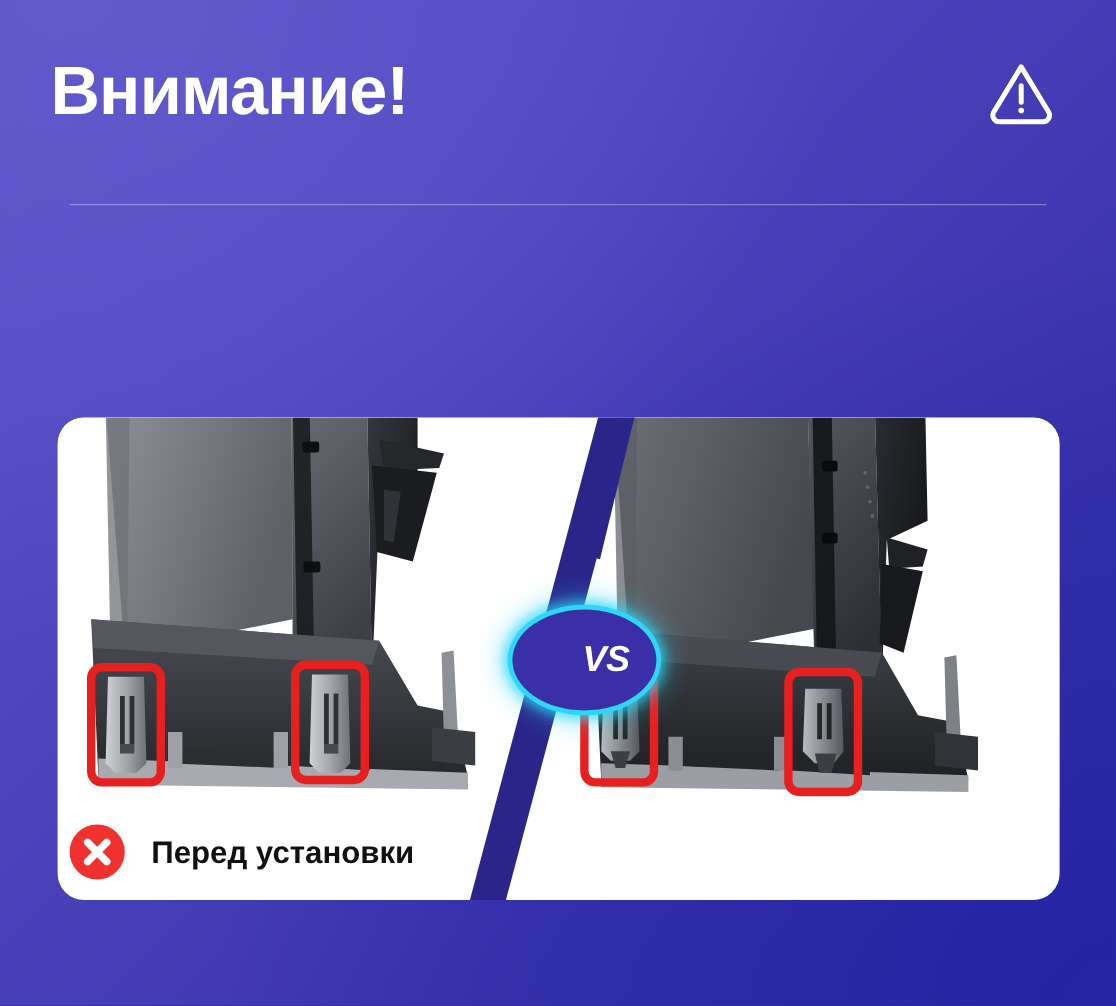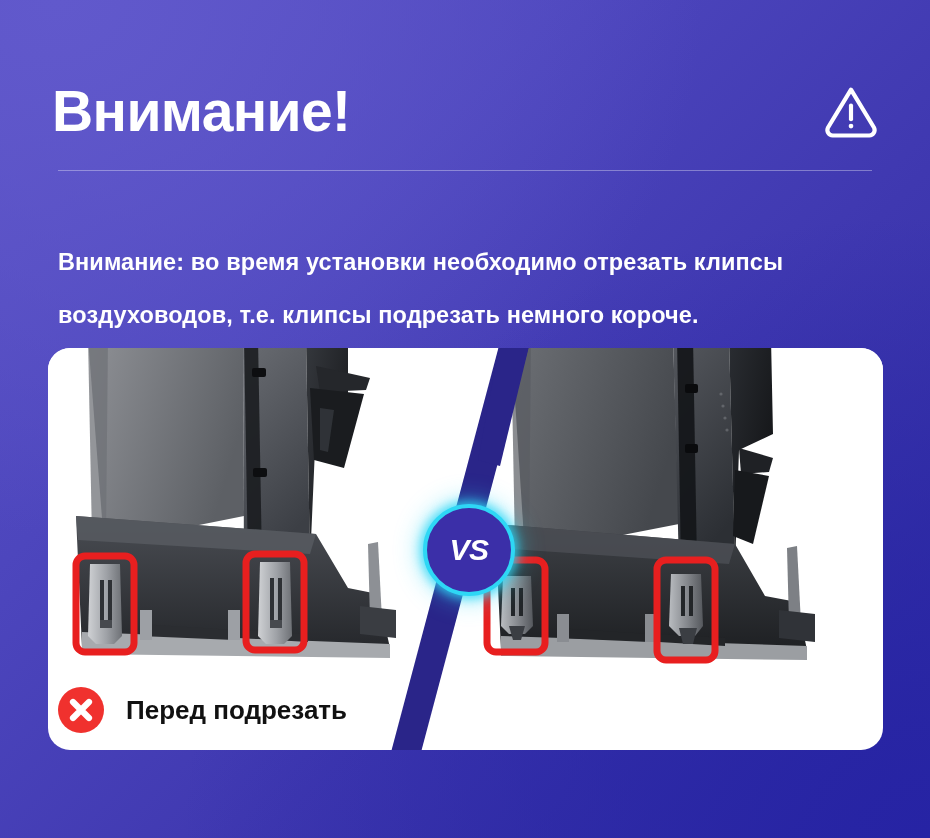--- a/index.html
+++ b/index.html
@@ -19,26 +19,26 @@
     overflow: hidden;
     background:
       radial-gradient(120% 110% at 6% 0%, #6159cc 0%, rgba(97,89,204,0) 58%),
       radial-gradient(130% 120% at 100% 100%, #2623a4 0%, rgba(38,35,164,0) 62%),
       linear-gradient(135deg, #5a51c4 0%, #4d46bd 32%, #3f38b0 62%, #2d2ba0 100%);
   }
 
   
   .header {
     position: absolute;
-    left: 52px;
+    left: 42px;
     top: 48px;
     right: 46px;
     height: 92px;
     display: flex;
-    align-items: flex-end;
+    align-items: flex-start;
     justify-content: space-between;
   }
   .title {
     color: #ffffff;
     font-size: 57px;
     font-weight: 700;
     letter-spacing: -0.6px;
     line-height: 1;
     white-space: nowrap;
     margin: 0;
@@ -117,20 +117,21 @@
       0 0 10px 3px rgba(46,215,245,0.75),
       0 0 22px 7px rgba(46,215,245,0.35);
     display: flex;
     align-items: center;
     justify-content: center;
     color: #ffffff;
     font-size: 30px;
     font-weight: 700;
     font-style: italic;
     letter-spacing: -0.5px;
+    padding-left: 36px;
   }
 
   
   .legend {
     position: absolute;
     left: 0;
     top: 325px;
     width: 835px;
     height: 77px;
   }
@@ -173,21 +174,20 @@
       <svg viewBox="0 0 64 64" width="58" height="58" aria-hidden="true">
         <path d="M32 8.5 L57.5 50.5 a6 6 0 0 1 -5.2 8.5 H11.7 a6 6 0 0 1 -5.2 -8.5 Z" fill="none" stroke="#ffffff" stroke-width="4.6" stroke-linejoin="round" stroke-linecap="round"></path>
         <line x1="32" y1="26" x2="32" y2="41" stroke="#ffffff" stroke-width="4.6" stroke-linecap="round"></line>
         <circle cx="32" cy="48.6" r="2.6" fill="#ffffff"></circle>
       </svg>
     </span>
   </div>
 
   <div class="divider"></div>
 
-  <p class="intro">Внимание: во время установки необходимо отрезать клипсы воздуховодов, т.е. клипсы подрезать немного короче.</p>
 
   <div class="card">
 
     <div class="photo photo-left">
       <svg viewBox="0 0 430 325" width="430" height="325" preserveAspectRatio="xMidYMid slice" aria-hidden="true">
         <defs>
           <linearGradient id="plLight" x1="0" y1="0" x2="1" y2="0.4">
             <stop offset="0" stop-color="#8f9196"></stop>
               <stop offset="1" stop-color="#5d6065"></stop>
           </linearGradient>
@@ -344,19 +344,19 @@
     </div>
 
     <div class="legend">
 
       <div class="legend-item legend-left">
         <span class="badge-circle badge-bad">
           <svg viewBox="0 0 46 46" width="46" height="46" aria-hidden="true">
             <path d="M15 15 L31 31 M31 15 L15 31" stroke="#ffffff" stroke-width="6.2" stroke-linecap="round"></path>
           </svg>
         </span>
-        <span class="legend-text">Перед подрезать</span>
+        <span class="legend-text">Перед установки</span>
       </div>
 
 
     </div>
   </div>
 </div>
 
 </body></html>

